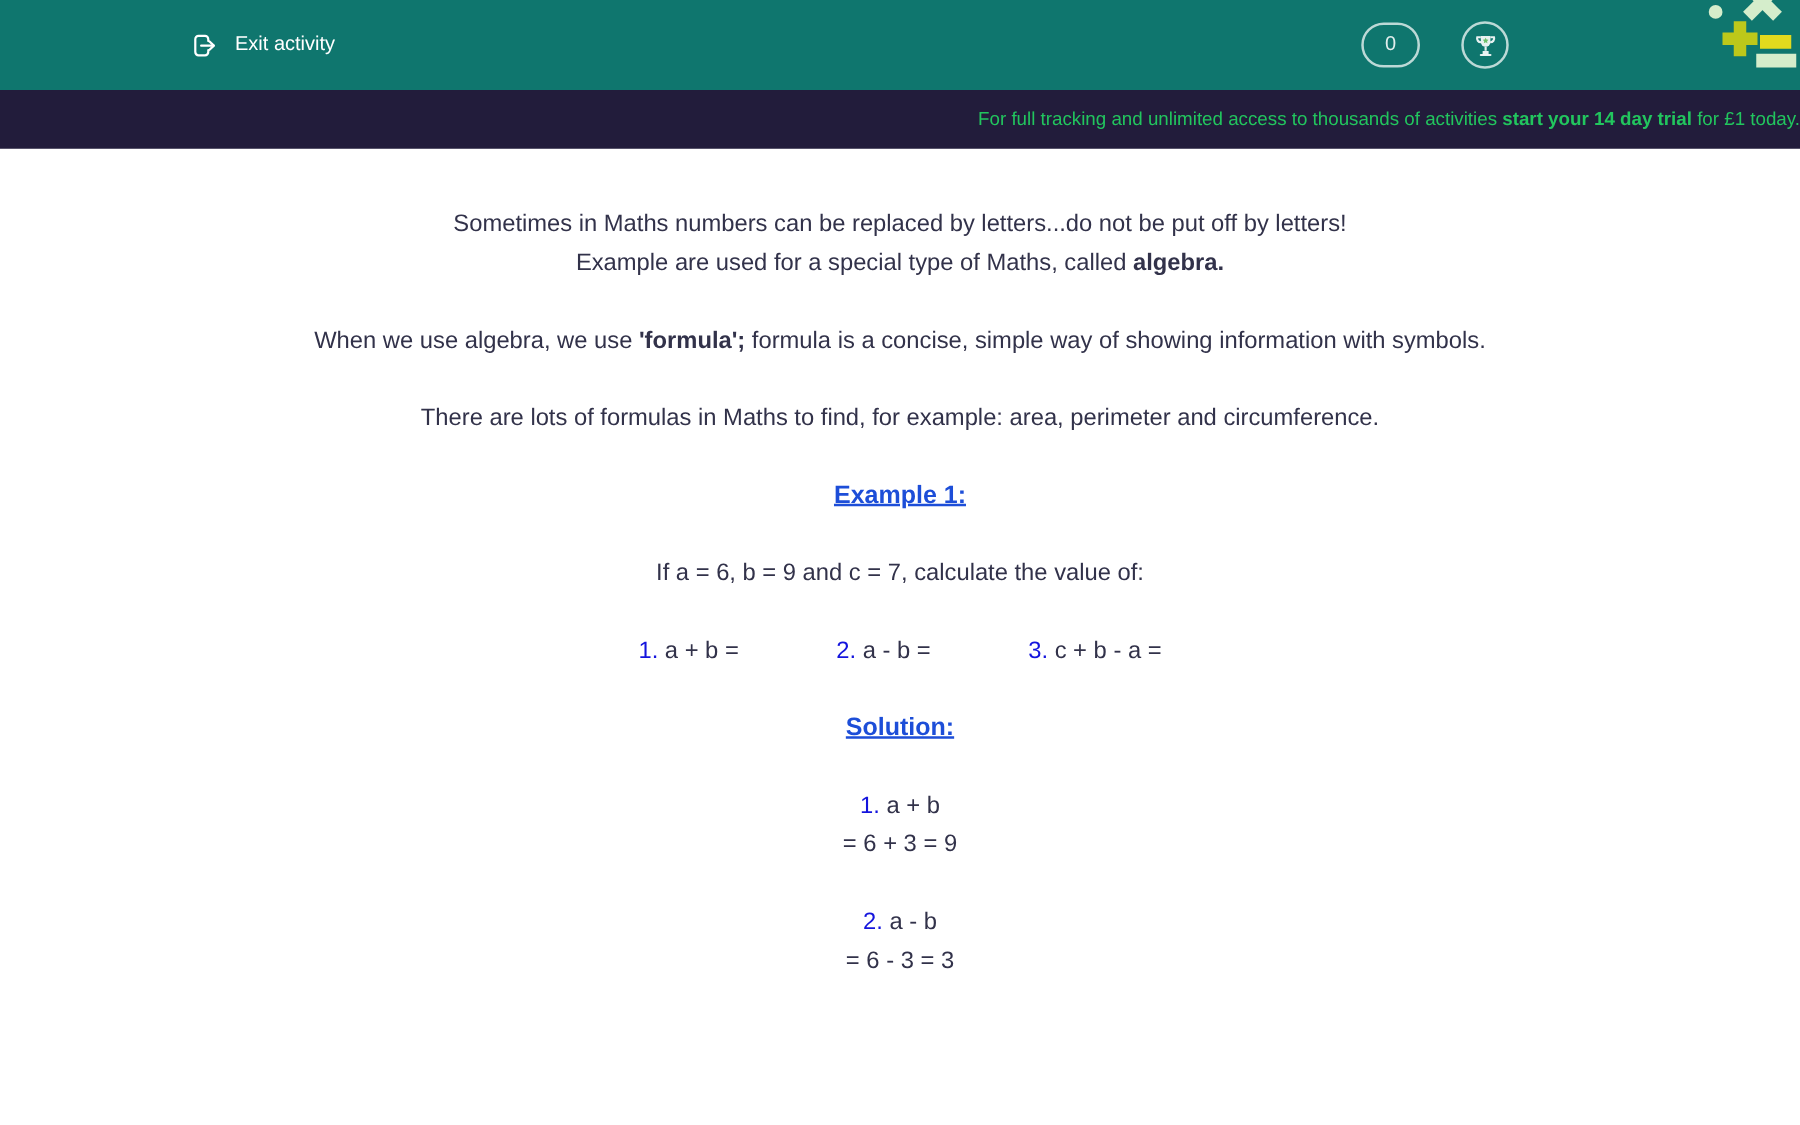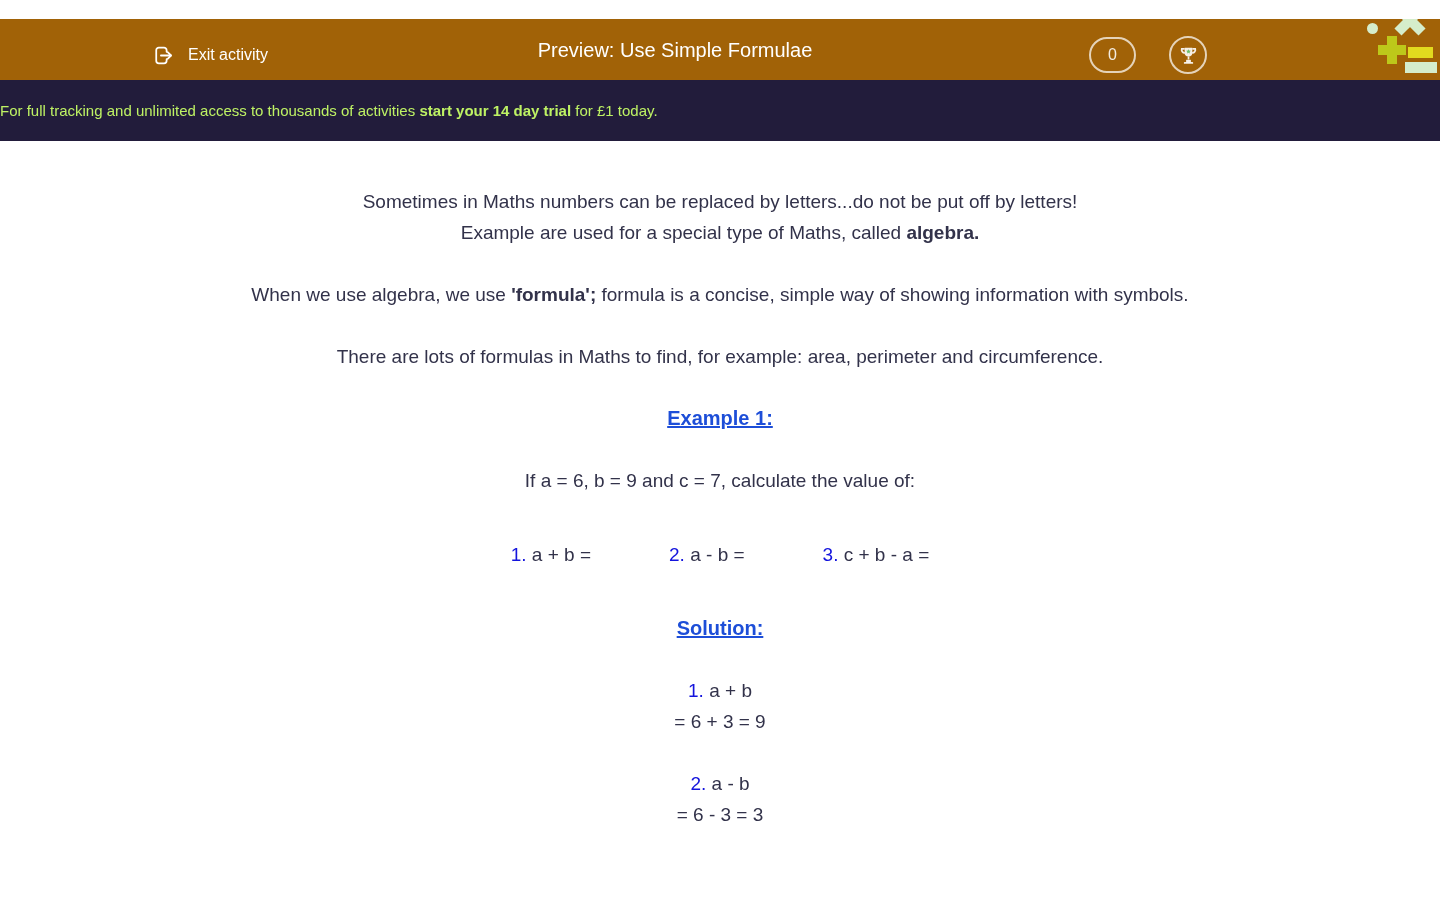--- a/index.html
+++ b/index.html
@@ -7,24 +7,23 @@
   body {
     width: 1440px; height: 900px; overflow: hidden;
     background: #ffffff;
     font-family: "Liberation Sans", sans-serif;
     color: #32324a;
   }
 
   
   .app-header {
     position: relative;
-    height: 61px;
-    background: #a16207;
+    height: 72px;
+    background: #0f766e;
     overflow: hidden;
-    margin-top: 19px;
   }
   .exit-btn {
     position: absolute; left: 150px; top: 0; height: 72px;
     display: flex; align-items: center; gap: 11px;
     background: none; border: none; padding: 0;
     color: #ffffff; font-size: 16px; font-family: inherit;
     cursor: pointer;
   }
   .page-title {
     position: absolute; left: 675px; top: 50%;
@@ -83,57 +82,56 @@
     position: absolute; left: 53px; top: 28px;
     width: 25px; height: 11px; background: #e2da1e;
   }
   .logo-eq-bottom {
     position: absolute; left: 50px; top: 43px;
     width: 32px; height: 11px; background: #d5edcb;
   }
 
   
   .trial-banner {
-    height: 61px; background: #221c3b;
-    display: flex; align-items: center; justify-content: flex-start;
-    color: #bef264; font-size: 15px;
+    height: 47px; background: #221c3b;
+    display: flex; align-items: center; justify-content: flex-end;
+    color: #22c55e; font-size: 15px;
   }
   .trial-banner b { font-weight: bold; }
 
   
   .content {
     padding-top: 14px;
     text-align: center;
     font-size: 19px;
     line-height: 31px;
   }
   .content p { margin: 31px 0; }
   .heading-link {
     color: #1d4ed8; font-weight: bold; font-size: 20px;
     text-decoration: underline;
   }
   .num-blue { color: #1414dd; }
-  .q-item { display: inline-block; margin: 12px 39px; white-space: nowrap; }
+  .q-item { display: inline-block; margin: 0 39px; white-space: nowrap; }
 </style>
 </head>
 <body>
 
 <header class="app-header">
   <button class="exit-btn">
     <span style="display:flex;">
       <svg width="27" height="27" viewBox="0 0 26 26" fill="none" stroke="#ffffff" stroke-width="1.7" stroke-linecap="round" stroke-linejoin="round">
         <path d="M16 9.5 V8 A2.5 2.5 0 0 0 13.5 5.5 H8.5 A2.5 2.5 0 0 0 6 8 v10 A2.5 2.5 0 0 0 8.5 20.5 h5 A2.5 2.5 0 0 0 16 18 v-1.5"></path>
         <path d="M10.5 13 h9.5"></path>
         <path d="M17 9.8 L20.3 13 L17 16.2"></path>
       </svg>
     </span>
     <span>Exit activity</span>
   </button>
 
-  <div class="page-title">Preview: Use Simple Formulae</div>
 
   <div class="score-pill">
     <span>0</span>
   </div>
 
   <button class="trophy-btn">
     <span style="display:flex;">
       <svg width="23" height="23" viewBox="0 0 24 24" fill="none" stroke="rgba(255,255,255,0.9)" stroke-width="1.8">
         <path d="M8 4 h8 v5 a4 4 0 0 1 -8 0 z" fill="rgba(255,255,255,0.9)" stroke="none"></path>
         <path d="M8 5 H5 a3.2 3.2 0 0 0 3.2 4.2 M16 5 h3 a3.2 3.2 0 0 1 -3.2 4.2"></path>

